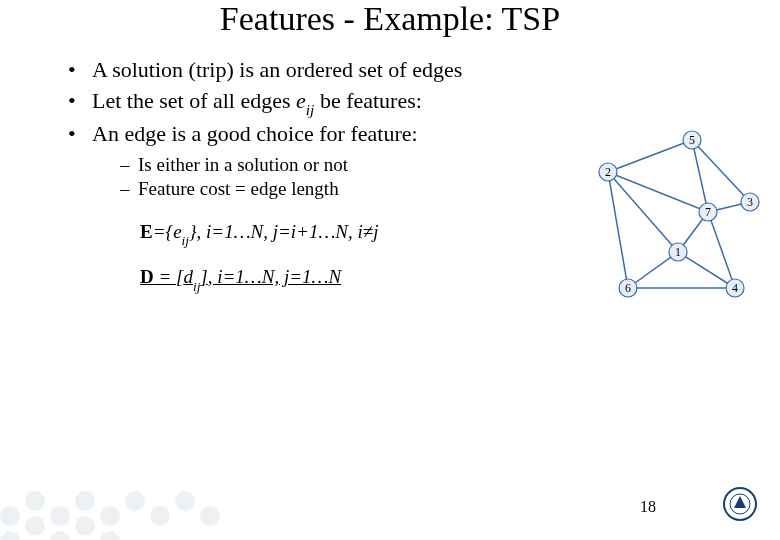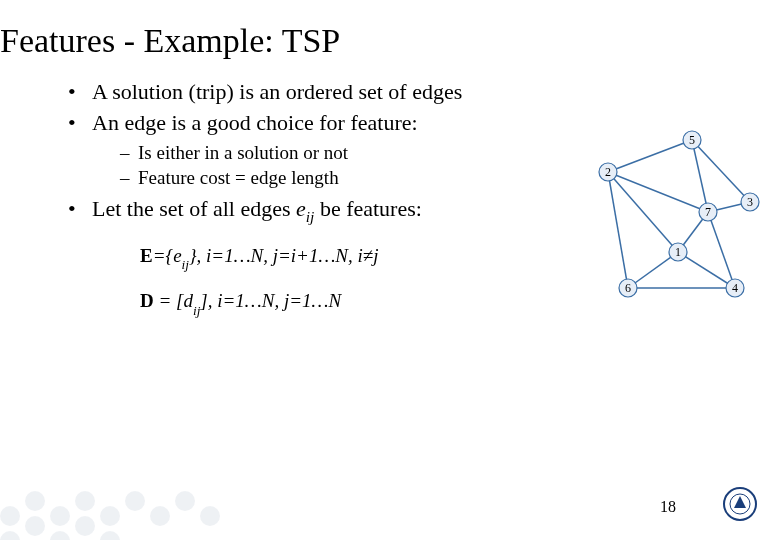--- a/index.html
+++ b/index.html
@@ -7,22 +7,22 @@
     padding: 0;
     width: 780px;
     height: 540px;
     background: #ffffff;
     font-family: "Times New Roman", Times, serif;
     color: #000;
     position: relative;
     overflow: hidden;
   }
   .title {
+    text-align: center;
     font-size: 34px;
-    margin-top: 22px;
     font-weight: normal;
   }
   .content {
     margin-left: 50px;
     margin-top: 18px;
     font-size: 22px;
     line-height: 1.3;
     width: 520px;
   }
   ul.top {
@@ -98,21 +98,21 @@
   .edge {
     stroke: #3b6ea5;
     stroke-width: 1.5;
     fill: none;
   }
 
   
   .page-num {
     position: absolute;
     bottom: 24px;
-    right: 104px;
+    right: 124px;
     font-size: 16px;
   }
   .logo {
     position: absolute;
     bottom: 14px;
     right: 22px;
   }
   .deco {
     position: absolute;
     left: -10px;
@@ -121,38 +121,38 @@
   }
 </style>
 </head>
 <body>
 
 <div class="title">Features - Example: TSP</div>
 
 <div class="content">
   <ul class="top">
     <li>A solution (trip) is an ordered set of edges</li>
+    <li>
+      <span>Let the set of all edges </span><span class="ital">e</span><span class="subsc">ij</span><span> be features:</span>
+    </li>
     <li>
       <span>An edge is a good choice for feature:</span>
       <ul class="sub">
         <li>Is either in a solution or not</li>
         <li>Feature cost = edge length</li>
       </ul>
     </li>
-    <li>
-      <span>Let the set of all edges </span><span class="ital">e</span><span class="subsc">ij</span><span> be features:</span>
-    </li>
   </ul>
 
   <div class="formula">
     <span class="bold">E</span><span>=</span><span>{</span><span>e</span><span class="sub">ij</span><span>}</span><span>,  i=1…N,  j=i+1…N, i≠j</span>
   </div>
 
 
-  <div class="formula" style="margin-top:18px;">
+  <div class="formula" style="margin-top:18px;text-decoration:underline;">
     <span class="bold">D</span><span> = </span><span>[</span><span>d</span><span class="sub">ij</span><span>]</span><span>,  i=1…N,  j=1…N</span>
   </div>
 </div>
 
 <div class="graph">
   <svg id="graph-svg" width="180" height="190">
       <line x1="28" y1="42" x2="112" y2="10" class="edge"></line>
       <line x1="112" y1="10" x2="170" y2="72" class="edge"></line>
       <line x1="170" y1="72" x2="128" y2="82" class="edge"></line>
       <line x1="128" y1="82" x2="155" y2="158" class="edge"></line>

